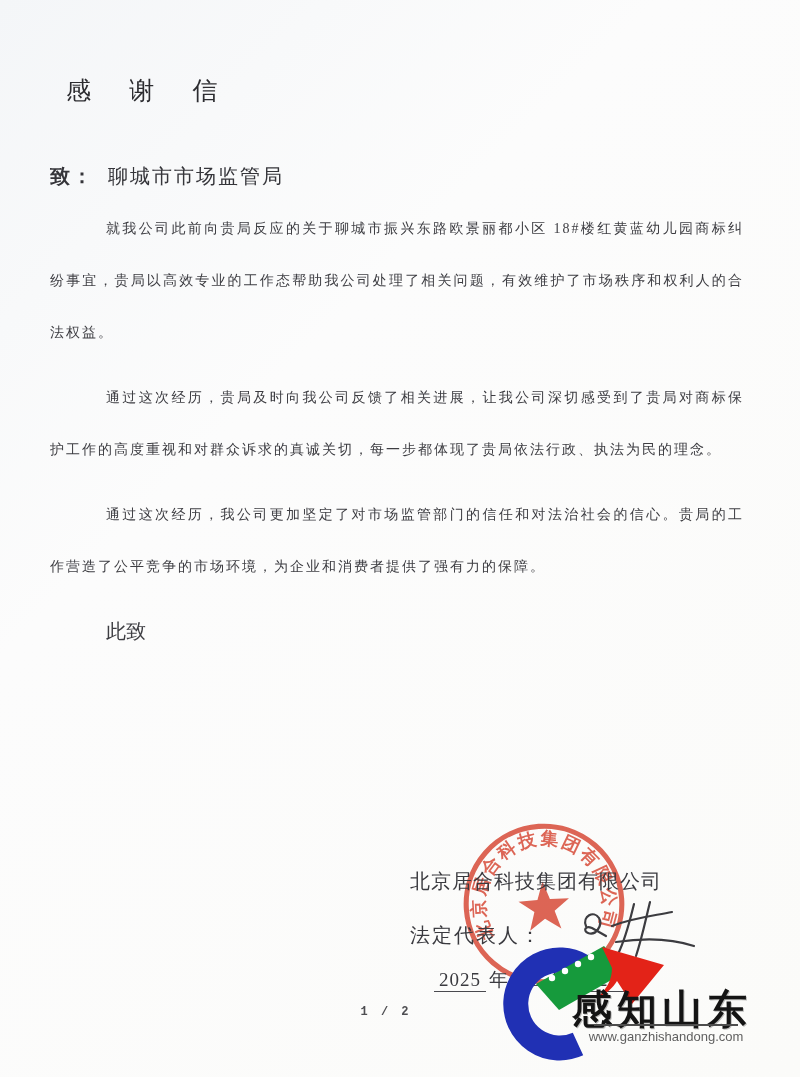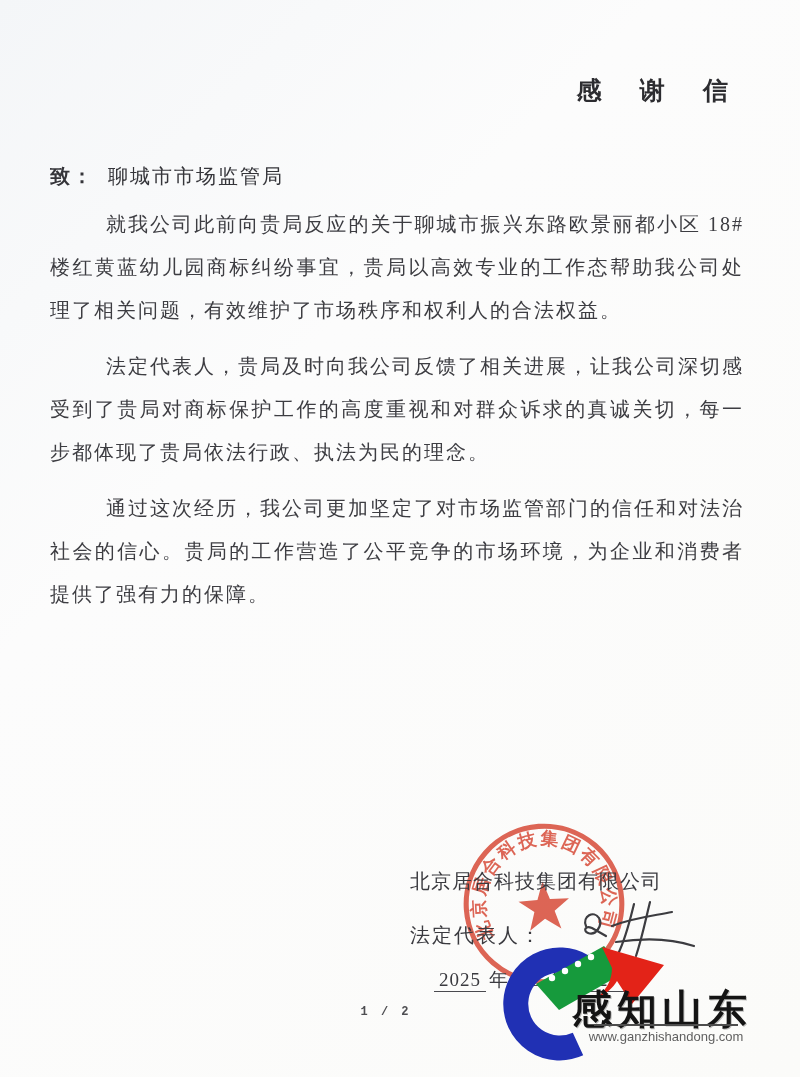--- a/index.html
+++ b/index.html
@@ -5,28 +5,28 @@
   * { margin:0; padding:0; box-sizing:border-box; }
   html,body { width:800px; }
   body { font-family:"Liberation Serif","DejaVu Serif",serif; }
   .page {
     position:relative; width:800px; height:1077px; overflow:hidden;
     background:linear-gradient(135deg,#f4f6f8 0%,#fcfcfc 35%,#fbfbf9 100%);
     color:#3b3b40;
   }
   .content { position:absolute; left:50px; right:56px; top:0; }
   .letter-title {
-    margin-top:74px; text-align:right; font-size:25px; font-weight:bold;
+    margin-top:74px; text-align:left; font-size:25px; font-weight:normal;
     letter-spacing:16px; text-indent:16px; color:#2c2c30;
   }
   .recipient-line { margin-top:56px; font-size:20px; color:#35353a; }
   .recipient-label { font-weight:bold; letter-spacing:2px; }
   .recipient-name { margin-left:14px; letter-spacing:2px; }
   .body-paragraph {
-    margin-top:13px; font-size:20px; line-height:43px; letter-spacing:2px;
+    margin-top:13px; font-size:14px; line-height:52px; letter-spacing:2px;
     text-indent:56px; text-align:justify; color:#3d3d42;
   }
   .closing { margin-top:17px; font-size:20px; line-height:43px; text-indent:56px; color:#3d3d42; }
   .closing.second { margin-top:13px; }
 
   .signature-block { position:absolute; left:410px; top:868px; width:260px; font-size:20px; color:#3a3a3f; z-index:3; }
   .company-name { letter-spacing:1px; white-space:nowrap; }
   .rep-row { margin-top:27px; letter-spacing:2px; }
   .date-row { margin-top:18px; padding-left:24px; font-size:19px; letter-spacing:1px; white-space:nowrap; }
   .date-num { display:inline-block; min-width:52px; text-align:center; border-bottom:1.5px solid #4a4a4f; padding:0 4px; }
@@ -66,23 +66,24 @@
 <div class="page">
 
   <div class="content">
     <div class="letter-title">感 谢 信</div>
 
     <div class="recipient-line">
       <span class="recipient-label">致：</span><span class="recipient-name">聊城市市场监管局</span>
     </div>
 
     <p class="body-paragraph">就我公司此前向贵局反应的关于聊城市振兴东路欧景丽都小区 18#楼红黄蓝幼儿园商标纠纷事宜，贵局以高效专业的工作态帮助我公司处理了相关问题，有效维护了市场秩序和权利人的合法权益。</p>
-    <p class="body-paragraph">法定代表人，贵局及时向我公司反馈了相关进展，让我公司深切感受到了贵局对商标保护工作的高度重视和对群众诉求的真诚关切，每一步都体现了贵局依法行政、执法为民的理念。</p>
+    <p class="body-paragraph">通过这次经历，贵局及时向我公司反馈了相关进展，让我公司深切感受到了贵局对商标保护工作的高度重视和对群众诉求的真诚关切，每一步都体现了贵局依法行政、执法为民的理念。</p>
     <p class="body-paragraph">通过这次经历，我公司更加坚定了对市场监管部门的信任和对法治社会的信心。贵局的工作营造了公平竞争的市场环境，为企业和消费者提供了强有力的保障。</p>
 
+    <div class="closing">此致</div>
   </div>
 
   <svg class="seal" viewBox="0 0 168 168">
     <circle cx="84" cy="84" r="76" fill="none" stroke="#d8402c" stroke-width="5"></circle>
     <path id="seal-arc" d="M 33.8 113 A 58 58 0 1 1 134.2 113" fill="none" stroke="none"></path>
     <text font-size="17.5" font-weight="bold" fill="#d8402c" letter-spacing="2.5">
       <textPath href="#seal-arc" startOffset="50%" text-anchor="middle">北京居合科技集团有限公司</textPath>
     </text>
     <polygon fill="#d8402c" points="84,62 90.1,79.6 108.7,80 93.9,91.2 99.3,109 84,98.4 68.7,109 74.1,91.2 59.3,80 77.9,79.6"></polygon>
   </svg>

